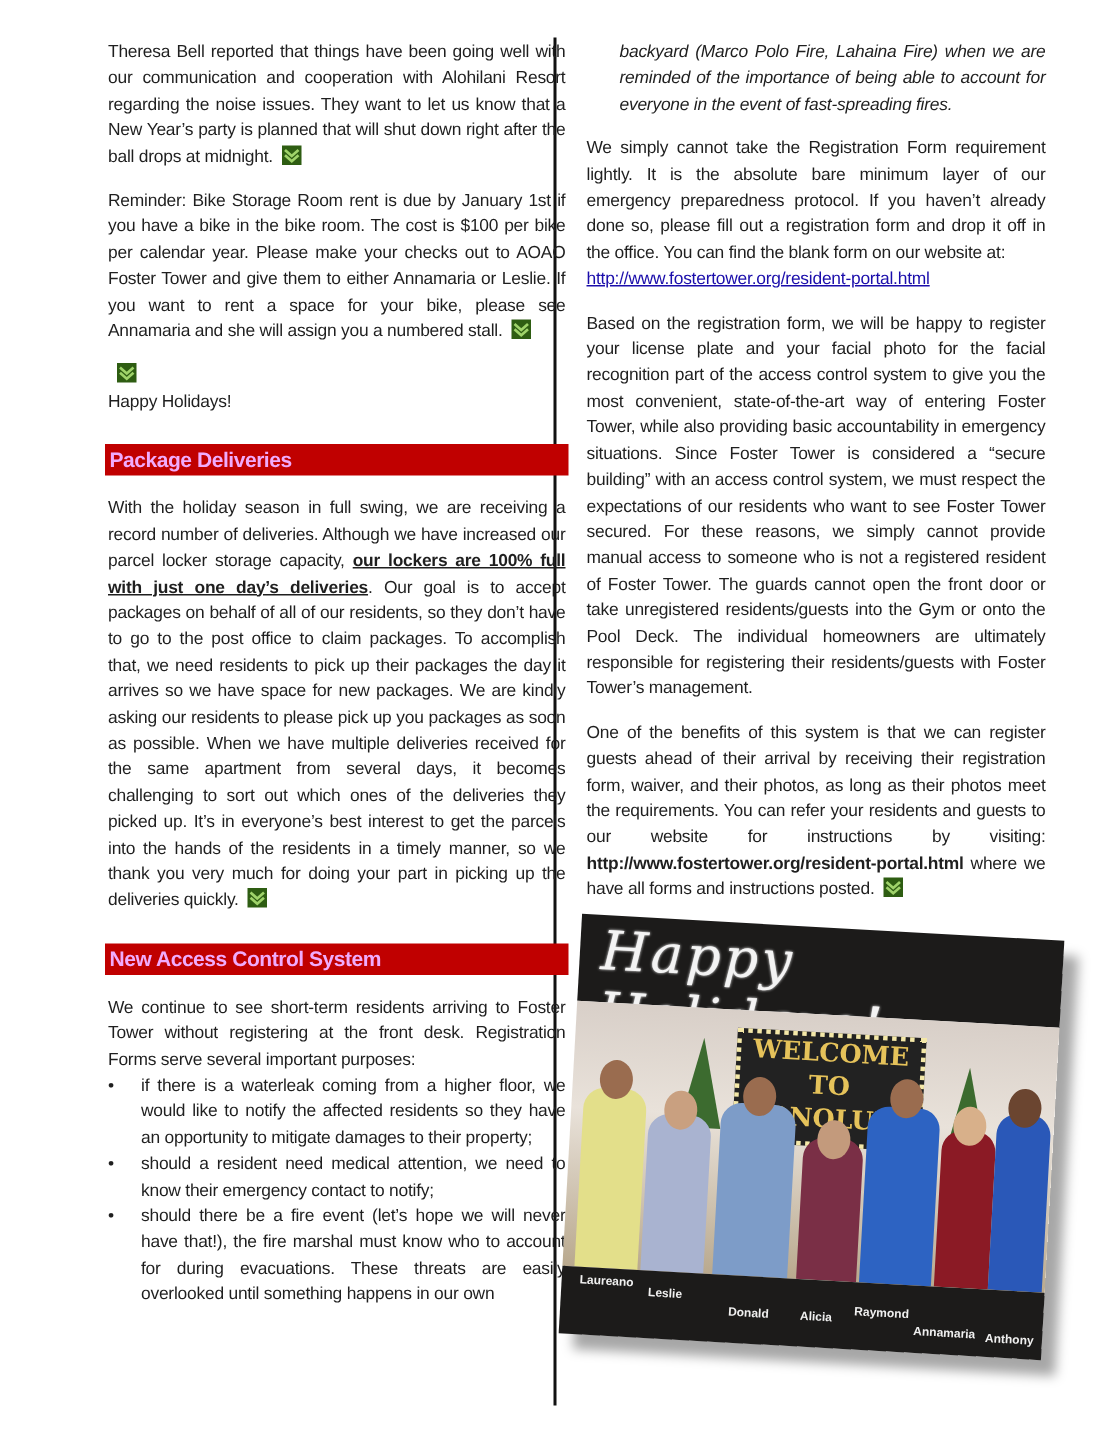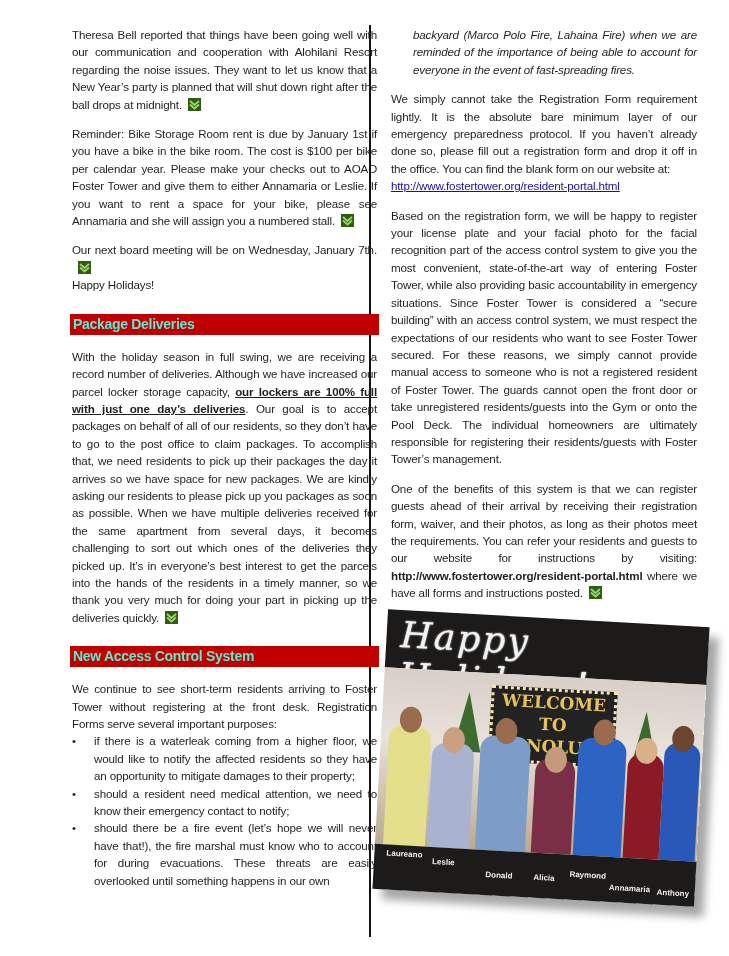--- a/index.html
+++ b/index.html
@@ -4,21 +4,21 @@
 <style>
   html, body { margin:0; padding:0; background:#ffffff; }
   body { width:729px; height:956px; position:relative; overflow:hidden;
          font-family:"Liberation Sans", sans-serif; color:#1f1f1f; }
   .col { position:absolute; font-size:11.6px; line-height:17.4px; letter-spacing:-0.15px; }
   .col-left { left:43px; top:26px; width:305px;margin-left:29px; }
   .col-right { left:391px; top:26px; width:306px; }
   .divider { position:absolute; left:369px; top:25px; width:2px; height:912px; background:#111; }
   p { margin:0 0 12px 0; text-align:justify; }
   p.tight { margin-bottom:0; }
-  .section-head { background:#c00000; color:#5eead4; font-weight:bold; font-size:14px;
+  .section-head { background:#c00000; color:#f0abfc; font-weight:bold; font-size:14px;
                   line-height:21px; padding:0 3px; margin:20px -2px 13px -2px; letter-spacing:-0.3px; }
   .leaf { display:inline-block; width:13px; height:13px; background:#2e5d12; vertical-align:-2px;
           margin-left:6px; position:relative; }
   .leaf svg { position:absolute; left:0; top:0; }
   ul { margin:0; padding:0; list-style:none; }
   ul li { position:relative; padding-left:22px; text-align:justify; }
   ul li .bullet { position:absolute; left:0; top:0; }
   .bullet-cont { padding-left:22px; text-align:justify; margin:0 0 12px 0;font-style:italic; }
   .link { color:#1a0dab; text-decoration:underline; }
   .bold-url { font-weight:bold; }
@@ -49,21 +49,21 @@
 
 <div class="col col-left">
   <p><span>Theresa Bell reported that things have been going well with our communication and cooperation with Alohilani Resort regarding the noise issues. They want to let us know that a New Year’s party is planned that will shut down right after the ball drops at midnight.</span><span class="leaf"><svg width="13" height="13" viewBox="0 0 13 13">
           <path d="M2 3 L6.5 7 L11 3 M2 6.5 L6.5 10.5 L11 6.5" stroke="#9fd36a" stroke-width="1.8" fill="none"></path>
         </svg></span></p>
 
   <p><span>Reminder: Bike Storage Room rent is due by January 1st if you have a bike in the bike room. The cost is $100 per bike per calendar year. Please make your checks out to AOAO Foster Tower and give them to either Annamaria or Leslie. If you want to rent a space for your bike, please see Annamaria and she will assign you a numbered stall.</span><span class="leaf"><svg width="13" height="13" viewBox="0 0 13 13">
           <path d="M2 3 L6.5 7 L11 3 M2 6.5 L6.5 10.5 L11 6.5" stroke="#9fd36a" stroke-width="1.8" fill="none"></path>
         </svg></span></p>
 
-  <p class="tight"><span>Our next board meeting will be on Wednesday, January 7th.</span><span class="leaf"><svg width="13" height="13" viewBox="0 0 13 13">
+  <p class="tight"><span class="leaf"><svg width="13" height="13" viewBox="0 0 13 13">
           <path d="M2 3 L6.5 7 L11 3 M2 6.5 L6.5 10.5 L11 6.5" stroke="#9fd36a" stroke-width="1.8" fill="none"></path>
         </svg></span></p>
   <p>Happy Holidays!</p>
 
   <div class="section-head">Package Deliveries</div>
   <p><span>With the holiday season in full swing, we are receiving a record number of deliveries.  Although we have increased our parcel locker storage capacity, </span><span class="bu">our lockers are 100% full with just one day’s deliveries</span><span>. Our goal is to accept packages on behalf of all of our residents, so they don’t have to go to the post office to claim packages. To accomplish that, we need residents to pick up their packages the day it arrives so we have space for new packages.  We are kindly asking our residents to please pick up you packages as soon as possible.  When we have multiple deliveries received for the same apartment from several days, it becomes challenging to sort out which ones of the deliveries they picked up.  It’s in everyone’s best interest to get the parcels into the hands of the residents in a timely manner, so we thank you very much for doing your part in picking up the deliveries quickly.</span><span class="leaf"><svg width="13" height="13" viewBox="0 0 13 13">
           <path d="M2 3 L6.5 7 L11 3 M2 6.5 L6.5 10.5 L11 6.5" stroke="#9fd36a" stroke-width="1.8" fill="none"></path>
         </svg></span></p>
 
   <div class="section-head">New Access Control System</div>

